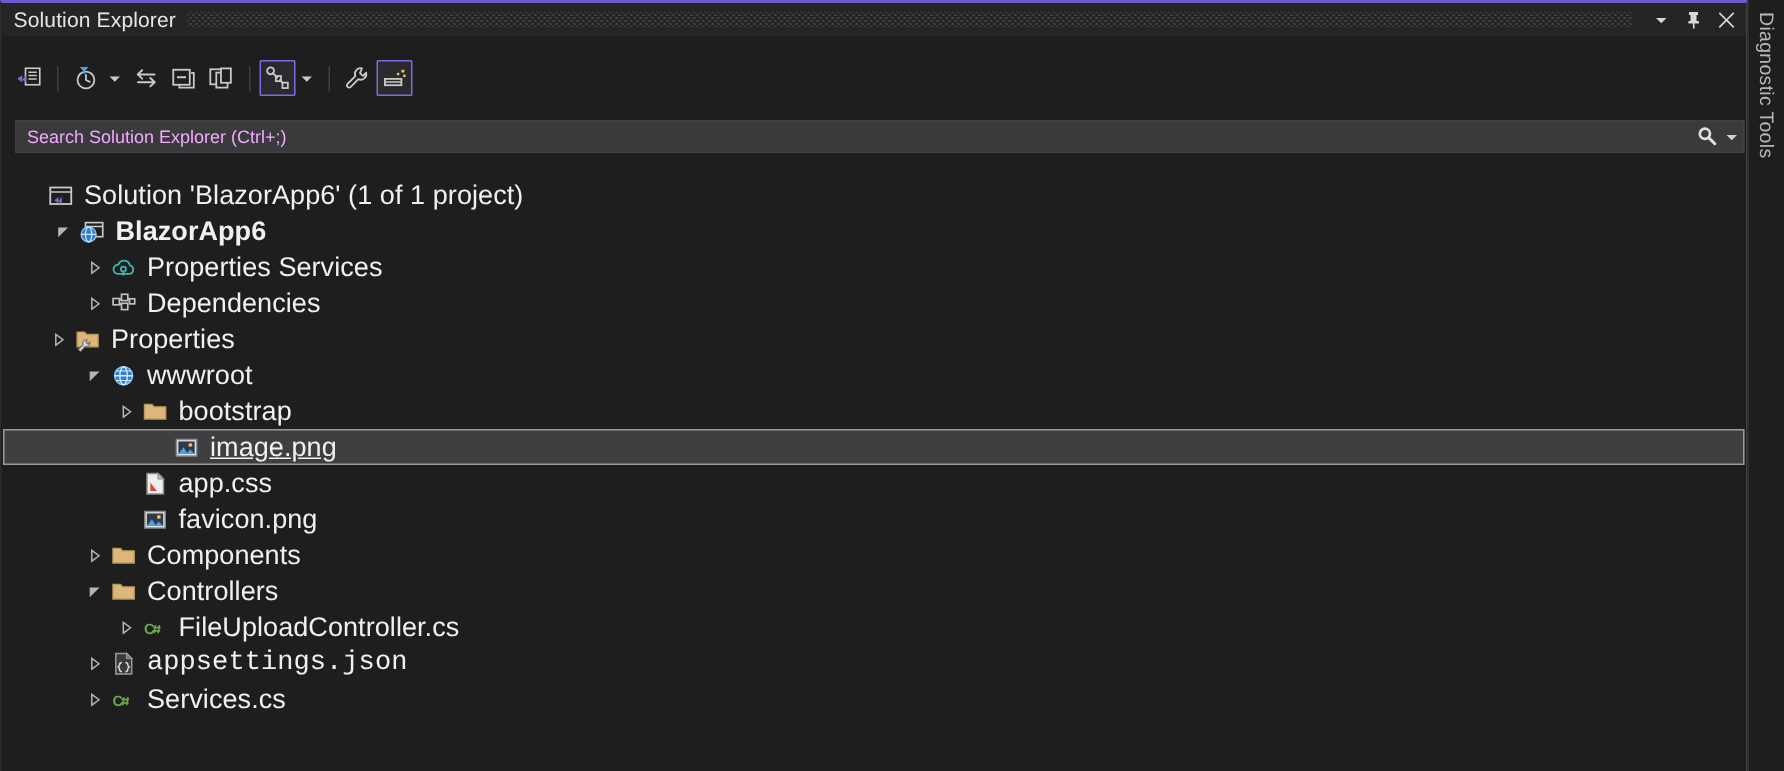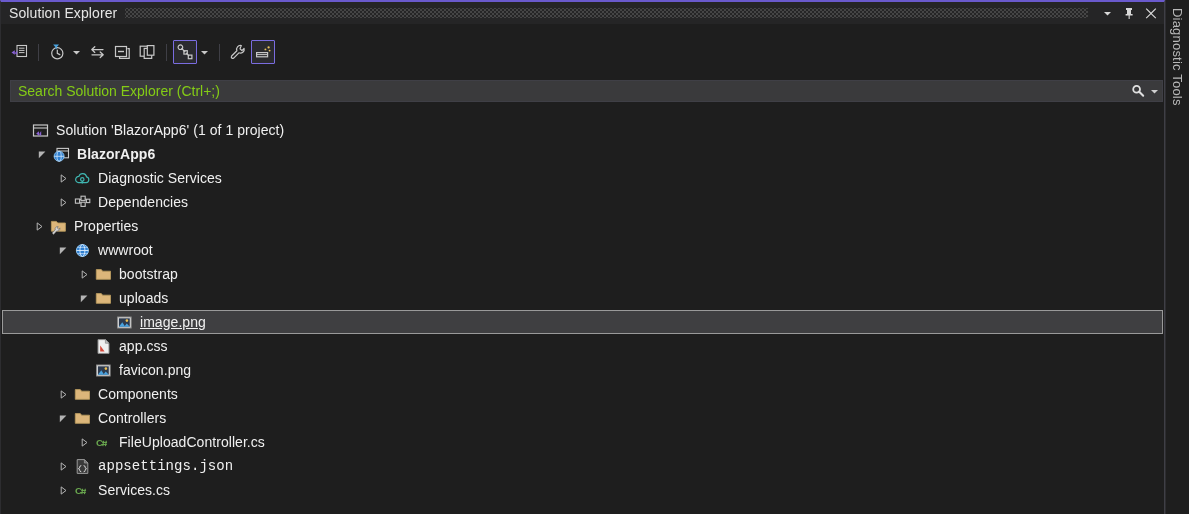--- a/index.html
+++ b/index.html
@@ -125,22 +125,22 @@
     margin: 0 1px 0 9px;
     background: #3a3a3c;
     border: 1px solid #3f3f46;
     box-sizing: border-box;
     display: flex;
     align-items: center;
     padding: 0 2px 0 7px;
   }
   .search-text {
     flex: 1 1 auto;
-    font-size: 14px;
-    color: #84cc16;
+    font-size: 12px;
+    color: #f0abfc;
     white-space: nowrap;
   }
   .search-icon-btn {
     width: 20px; height: 20px;
     display: flex; align-items: center; justify-content: center;
     color: #e0e0e0;
   }
   .search-caret {
     width: 12px; height: 20px;
     display: flex; align-items: center; justify-content: center;
@@ -181,21 +181,21 @@
   .row-icon {
     width: 20px;
     min-width: 20px;
     height: 24px;
     display: flex;
     align-items: center;
     justify-content: center;
   }
   .row-icon svg { display: block; }
   .row-label {
-    font-size: 14px;
+    font-size: 18px;
     color: #f0f0f0;
     white-space: nowrap;
     padding-left: 6px;
     letter-spacing: 0.05px;
   }
   .row-label.bold { font-weight: bold; }
 
   
   .tabstrip {
     width: 24px;
@@ -383,21 +383,21 @@
               <path d="M2.2 0.9 L7 4.5 L2.2 8.1 Z" fill="none" stroke="#b4b4b4" stroke-width="1"></path>
             </svg>
           </span>
           <span class="row-icon">
             <svg width="17" height="17" viewBox="0 0 17 17">
               <path d="M4.6 12.6 a3.1 3.1 0 0 1 0.3 -6.2 a4 4 0 0 1 7.7 0.5 a2.9 2.9 0 0 1 -0.4 5.7 Z" fill="none" stroke="#3fb5b0" stroke-width="1.2"></path>
               <circle cx="8.3" cy="9.4" r="1.7" fill="none" stroke="#3fb5b0" stroke-width="1.2"></circle>
               <line x1="8.3" y1="11.1" x2="8.3" y2="13.6" stroke="#3fb5b0" stroke-width="1.2"></line>
             </svg>
           </span>
-          <span class="row-label">Diagnostic Services</span>
+          <span class="row-label">Properties Services</span>
         </div>
         <div class="row" style="padding-left: 52px;">
           <span class="expander">
             <svg width="9" height="9" viewBox="0 0 9 9">
               <path d="M2.2 0.9 L7 4.5 L2.2 8.1 Z" fill="none" stroke="#b4b4b4" stroke-width="1"></path>
             </svg>
           </span>
           <span class="row-icon">
             <svg width="17" height="17" viewBox="0 0 17 17">
               <rect x="1.4" y="5" width="4.2" height="4.2" fill="none" stroke="#c2c2c2" stroke-width="1.1"></rect>
@@ -448,33 +448,20 @@
               <path d="M2.2 0.9 L7 4.5 L2.2 8.1 Z" fill="none" stroke="#b4b4b4" stroke-width="1"></path>
             </svg>
           </span>
           <span class="row-icon">
             <svg width="17" height="17" viewBox="0 0 17 17">
               <path d="M1.3 3.6 H6.3 L7.6 5.2 H15.5 V13.3 H1.3 Z" fill="#dcb67a" stroke="#b89a5e" stroke-width="0.9"></path>
             </svg>
           </span>
           <span class="row-label">bootstrap</span>
         </div>
-        <div class="row" style="padding-left: 73px;">
-          <span class="expander">
-            <svg width="9" height="9" viewBox="0 0 9 9">
-              <path d="M0.8 1.6 L7.4 1.6 L0.8 8.2 Z" fill="#b4b4b4"></path>
-            </svg>
-          </span>
-          <span class="row-icon">
-            <svg width="17" height="17" viewBox="0 0 17 17">
-              <path d="M1.3 3.6 H6.3 L7.6 5.2 H15.5 V13.3 H1.3 Z" fill="#dcb67a" stroke="#b89a5e" stroke-width="0.9"></path>
-            </svg>
-          </span>
-          <span class="row-label">uploads</span>
-        </div>
         <div class="row selected" style="padding-left: 94px; text-decoration: underline;">
           <span class="expander"></span>
           <span class="row-icon">
             <svg width="17" height="17" viewBox="0 0 17 17">
               <rect x="1.6" y="3" width="13.5" height="11" fill="#e9e9e9" stroke="#8c8c8c" stroke-width="1"></rect>
               <rect x="2.9" y="4.3" width="10.9" height="8.4" fill="#2e3b4e"></rect>
               <circle cx="10.9" cy="6.6" r="1.3" fill="#f2c14e"></circle>
               <path d="M2.9 12.7 L6.3 8.2 L9.2 12.7 Z" fill="#4aa3df"></path>
               <path d="M8.2 12.7 L10.7 9.6 L13.8 12.7 Z" fill="#4aa3df"></path>
             </svg>

